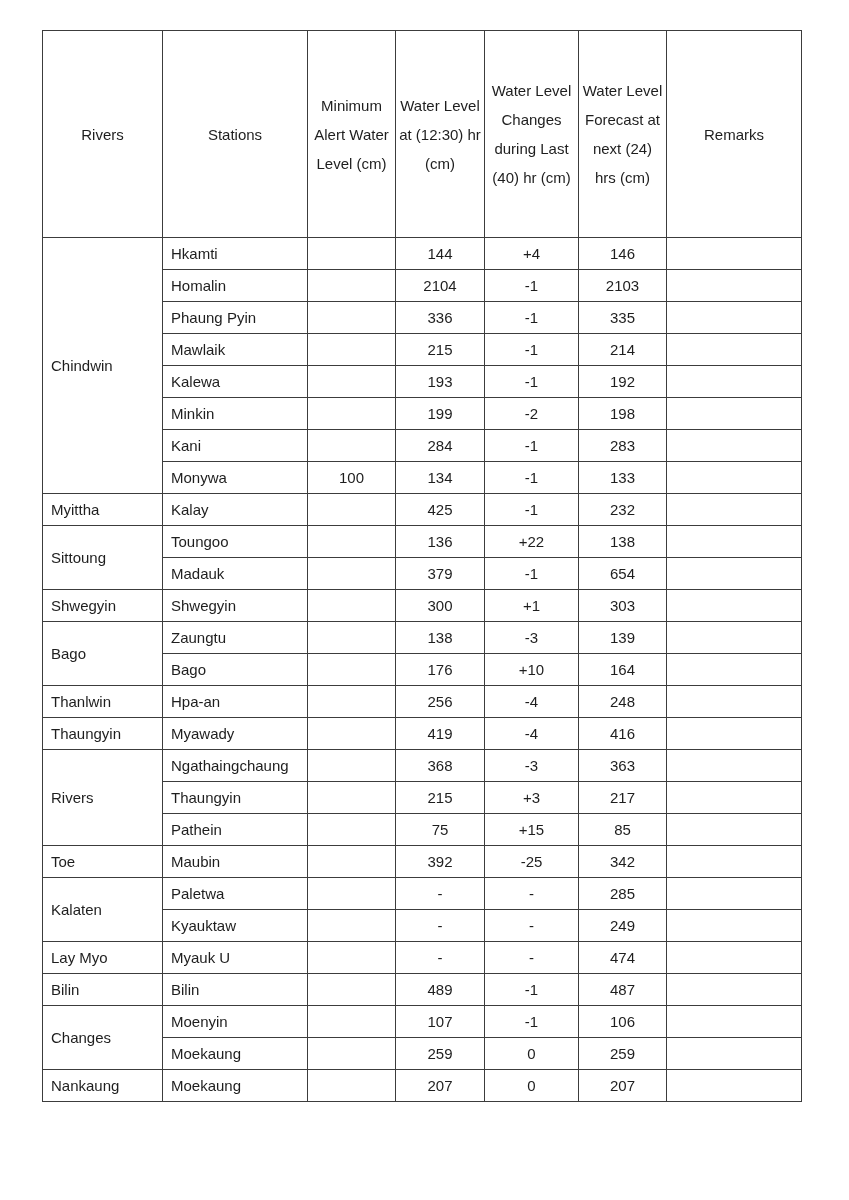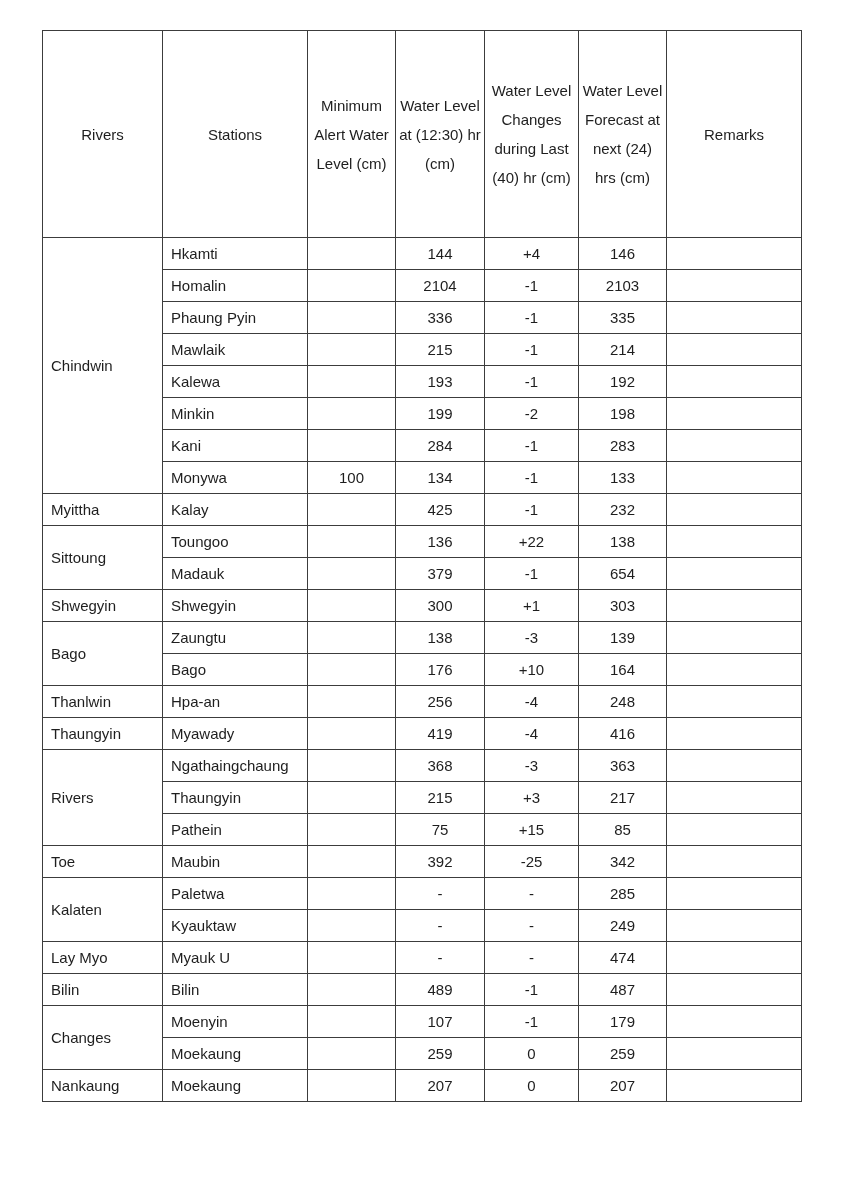--- a/index.html
+++ b/index.html
@@ -279,21 +279,21 @@
           <td class="cell-change">-1</td>
           <td class="cell-forecast">487</td>
           <td class="cell-remarks"></td>
         </tr>
         <tr>
           <td class="cell-river" rowspan="2">Changes</td>
           <td class="cell-station">Moenyin</td>
           <td class="cell-minalert"></td>
           <td class="cell-level">107</td>
           <td class="cell-change">-1</td>
-          <td class="cell-forecast">179</td>
+          <td class="cell-forecast">106</td>
           <td class="cell-remarks"></td>
         </tr>
         <tr>
           <td class="cell-station">Moekaung</td>
           <td class="cell-minalert"></td>
           <td class="cell-level">259</td>
           <td class="cell-change">0</td>
           <td class="cell-forecast">259</td>
           <td class="cell-remarks"></td>
         </tr>

